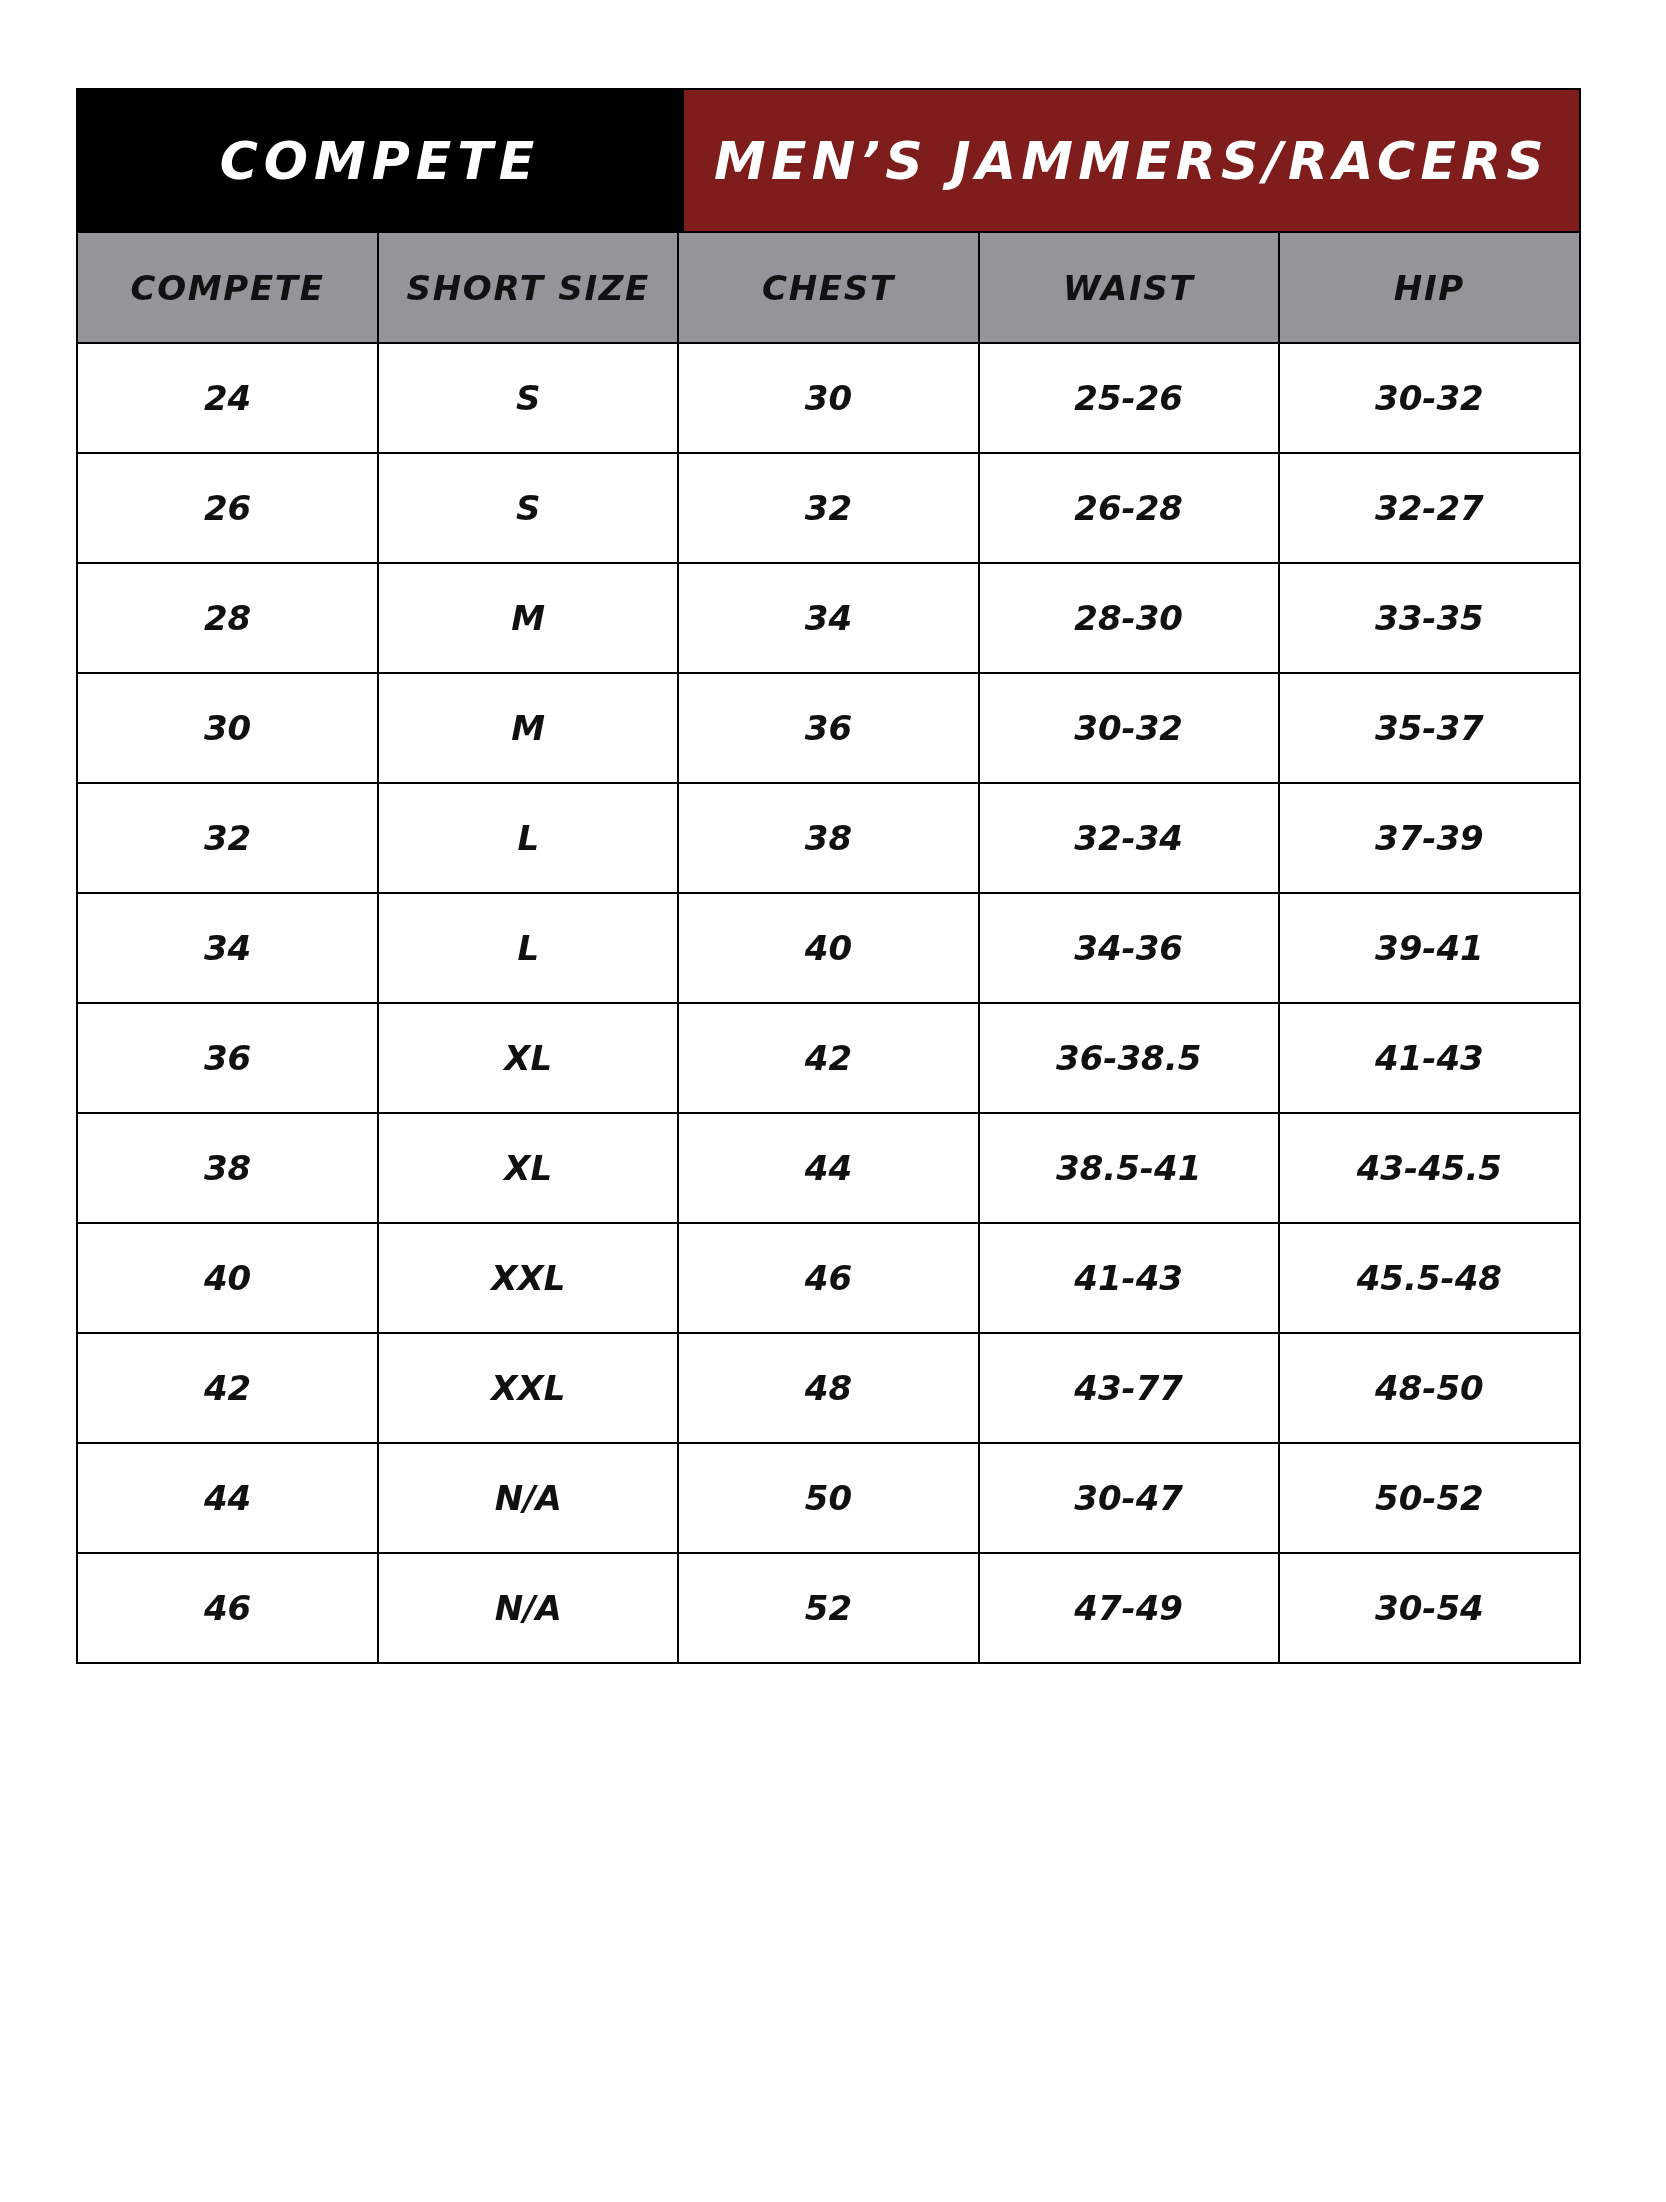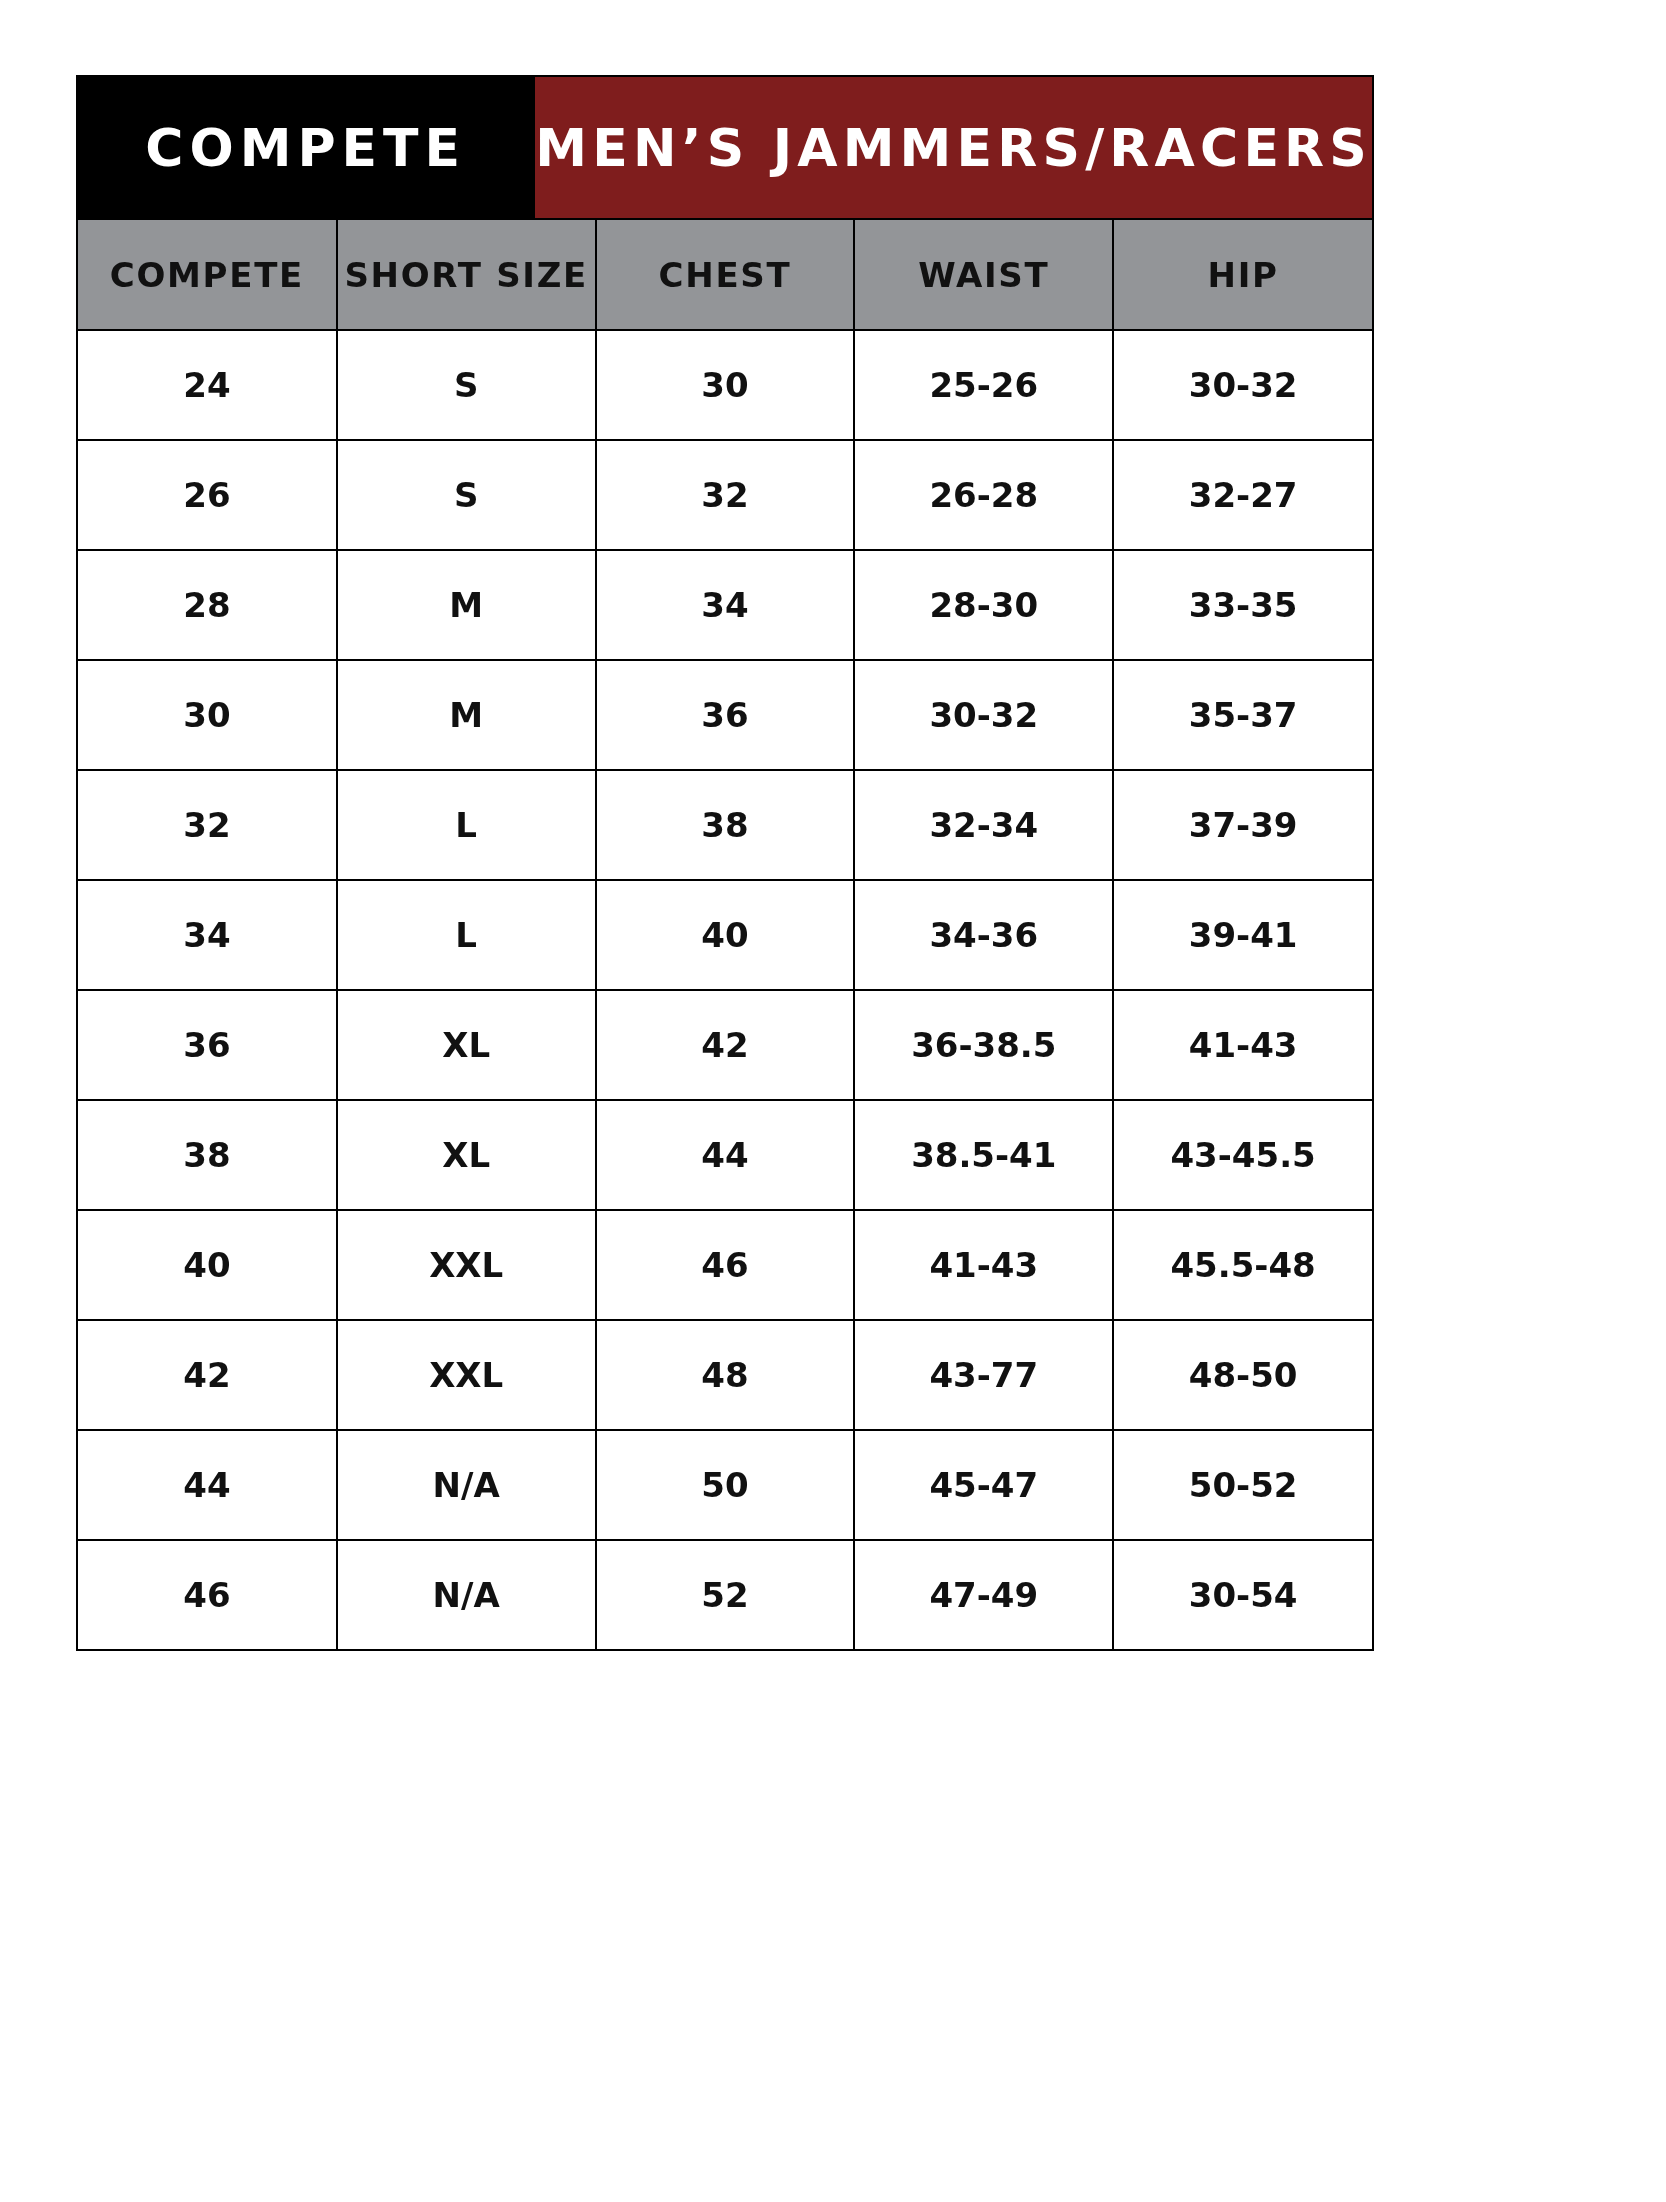--- a/index.html
+++ b/index.html
@@ -9,24 +9,25 @@
   }
   body {
     width: 1667px;
     height: 2203px;
     position: relative;
     font-family: "DejaVu Sans", "Liberation Sans", sans-serif;
   }
   .chart {
     position: absolute;
     left: 76px;
-    top: 75px;
-    width: 1298px;
+    top: 88px;
+    width: 1505px;
     border: 2.6px solid #000;
     box-sizing: border-box;
+    font-style: italic;
   }
   .title-row {
     display: flex;
     height: 141px;
   }
   .title-left {
     width: 604px;
     background: #000000;
     color: #ffffff;
     display: flex;
@@ -167,21 +168,21 @@
           <td>42</td>
           <td>XXL</td>
           <td>48</td>
           <td>43-77</td>
           <td>48-50</td>
         </tr>
         <tr>
           <td>44</td>
           <td>N/A</td>
           <td>50</td>
-          <td>45-47</td>
+          <td>30-47</td>
           <td>50-52</td>
         </tr>
         <tr>
           <td>46</td>
           <td>N/A</td>
           <td>52</td>
           <td>47-49</td>
           <td>30-54</td>
         </tr>
       </tbody>

